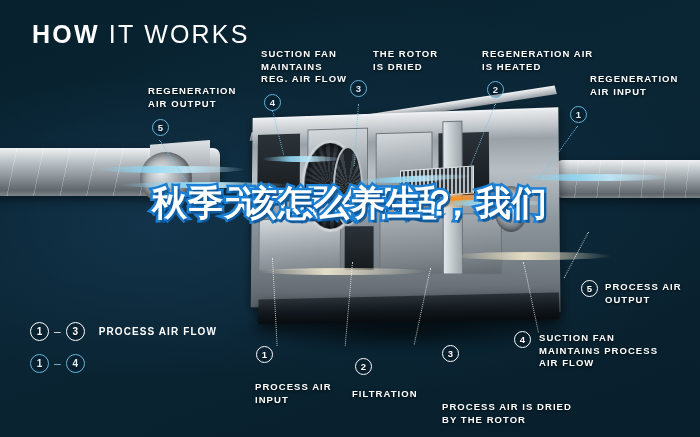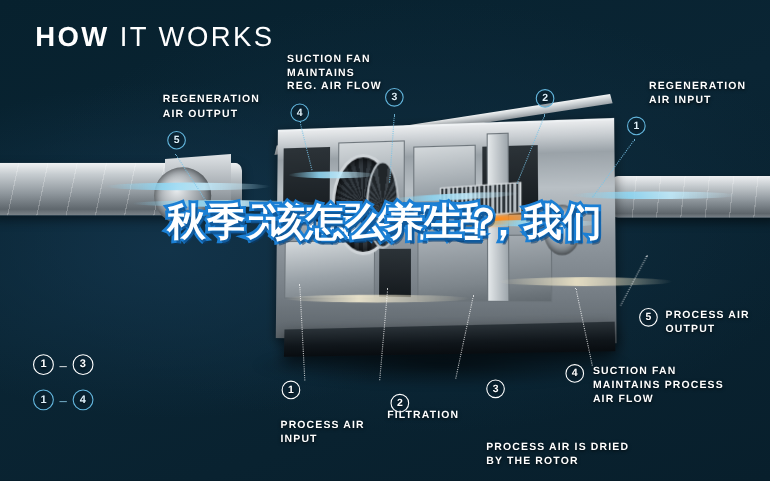--- a/index.html
+++ b/index.html
@@ -212,38 +212,43 @@
   <div class="num" style="left:514px;top:331px;">4</div>
   <div class="num" style="left:442px;top:345px;">3</div>
   <div class="num" style="left:355px;top:358px;">2</div>
   <div class="num" style="left:256px;top:346px;">1</div>
 
   <div class="lbl" style="left:148px;top:85px;">REGENERATION
 AIR OUTPUT</div>
   <div class="lbl" style="left:261px;top:48px;">SUCTION FAN
 MAINTAINS
 REG. AIR FLOW</div>
+  <div class="lbl" style="left:373px;top:48px;">THE ROTOR
+IS DRIED</div>
+  <div class="lbl" style="left:482px;top:48px;">REGENERATION AIR
+IS HEATED</div>
   <div class="lbl" style="left:590px;top:73px;">REGENERATION
 AIR INPUT</div>
   <div class="lbl" style="left:605px;top:281px;">PROCESS AIR
 OUTPUT</div>
   <div class="lbl" style="left:539px;top:332px;">SUCTION FAN
 MAINTAINS PROCESS
 AIR FLOW</div>
   <div class="lbl" style="left:442px;top:401px;">PROCESS AIR IS DRIED
 BY THE ROTOR</div>
-  <div class="lbl" style="left:352px;top:372px;">FILTRATION</div>
+  <div class="lbl" style="left:352px;top:388px;">FILTRATION</div>
   <div class="lbl" style="left:255px;top:381px;">PROCESS AIR
 INPUT</div>
 
 
   <div class="lrow" style="left:30px;top:322px;">
     <div class="num">1</div>
     <span class="dash">–</span>
     <div class="num">3</div>
+    <span class="ltxt">PROCESS AIR FLOW</span>
   </div>
 
   <div class="lrow" style="left:30px;top:354px;">
     <div class="num blue">1</div>
     <span class="dash blue">–</span>
     <div class="num blue">4</div>
   </div>
 
   <div class="cn-wrap">
     <div class="cn">秋季天气湿冷不适，我们</div>

